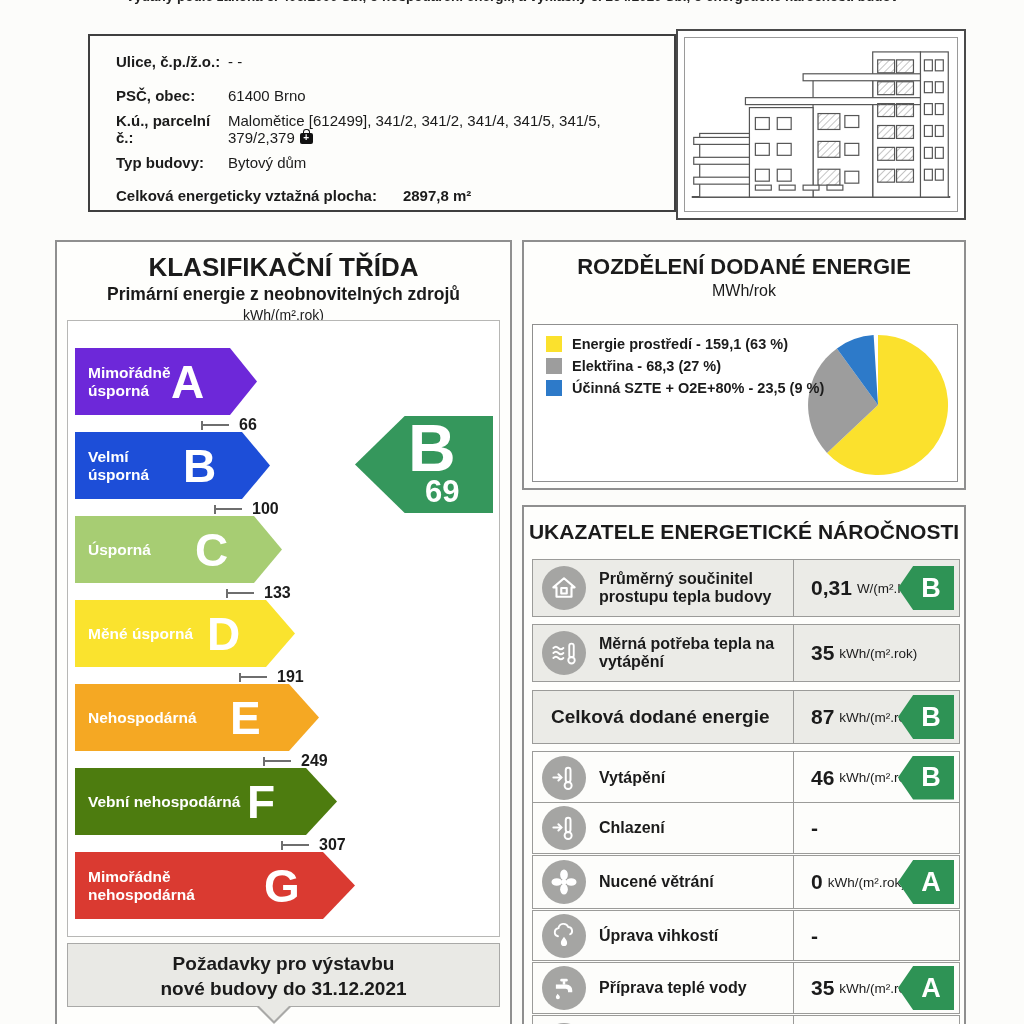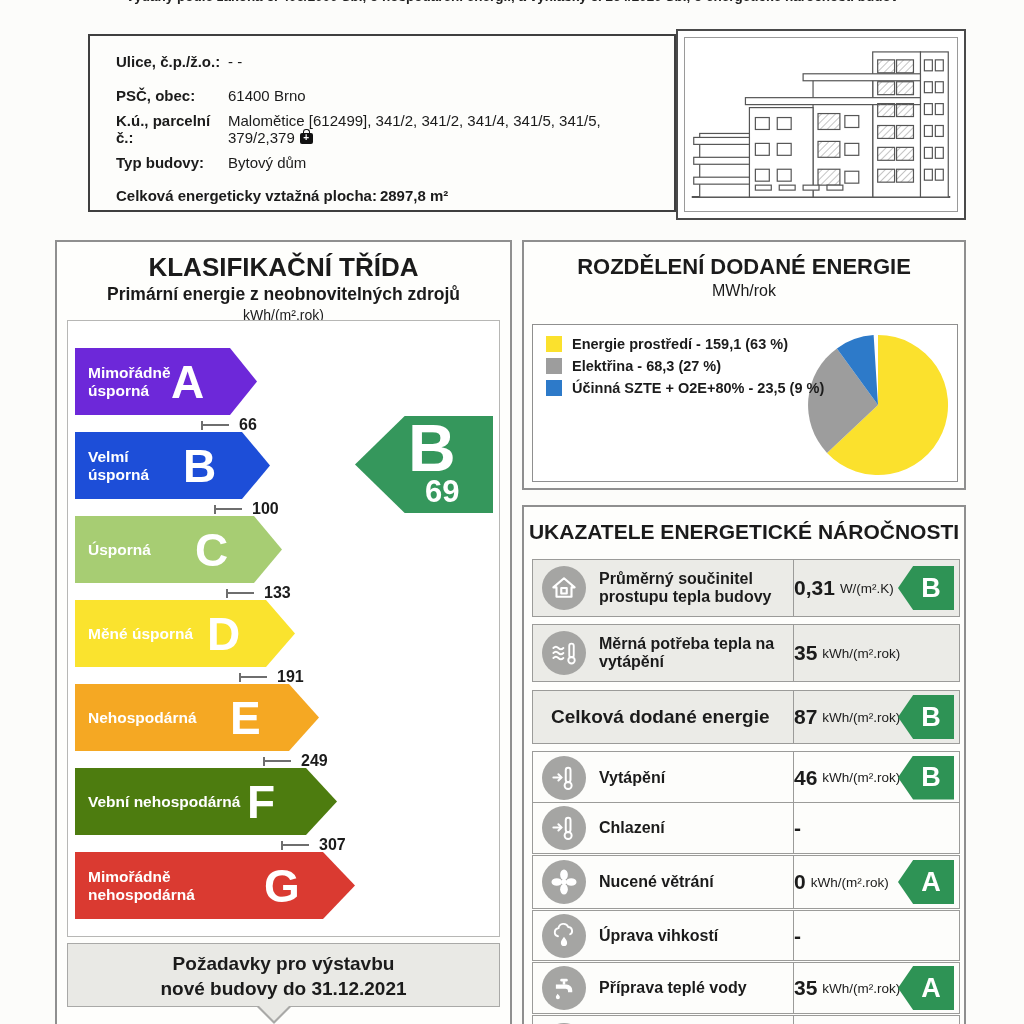--- a/index.html
+++ b/index.html
@@ -9,21 +9,21 @@
   
   .top-note { position:absolute; top:-11px; left:0; right:0; text-align:center;
               font-weight:bold; font-size:13.5px; color:#222; white-space:nowrap; }
 
   
   .info-box { position:absolute; left:88px; top:34px; width:588px; height:178px;
               border:2px solid #3f3f3f; background:#fdfdfb; box-sizing:border-box; }
   .info-rows { padding:9px 10px 0 26px; }
   .info-row { display:flex; align-items:center; height:33.5px; font-size:15px; }
   .info-label { font-weight:bold; width:112px; flex:none; }
-  .info-row.area-row .info-label { width:auto; margin-right:3px;text-align:center; }
+  .info-row.area-row .info-label { width:auto; margin-right:26px;text-align:center; }
   .info-row.area-row .info-value { font-weight:bold; }
   .lock { display:inline-block; width:13px; height:11px; background:#111; border-radius:2px;
           position:relative; margin-left:5px; vertical-align:-1px; }
   .lock::before { content:""; position:absolute; left:3px; top:-4px; width:5px; height:4px;
           border:1.5px solid #111; border-bottom:none; border-radius:3px 3px 0 0; }
   .lock::after { content:"+"; position:absolute; left:0; right:0; top:-1px; text-align:center;
           color:#fff; font-size:10px; font-weight:bold; line-height:12px; }
 
   
   .bldg-box { position:absolute; left:676px; top:29px; width:290px; height:191px;
@@ -80,21 +80,21 @@
   .ind-row { position:absolute; left:8px; width:428px; border:1.5px solid #9b9b99;
              box-sizing:border-box; background:#fdfdfb; }
   .ind-row.shaded { background:#ebebe7; }
   .ind-icon { position:absolute; left:9px; top:50%; transform:translateY(-50%);
               width:44px; height:44px; border-radius:50%; background:#a5a5a3;
               display:flex; align-items:center; justify-content:center; }
   .ind-label { position:absolute; left:66px; top:50%; transform:translateY(-50%);
                width:185px; font-weight:bold; font-size:16px; line-height:1.15; }
   .ind-label.big { left:18px; width:235px; font-size:19px; }
   .ind-val { position:absolute; left:260px; top:0; bottom:0; right:0;
-             border-left:1.5px solid #9b9b99; display:flex; align-items:center; }
+             border-left:1.5px solid #9b9b99; display:flex; align-items:center; padding-left:17px; }
   .ind-num { font-weight:bold; font-size:21px; }
   .ind-unit { font-size:13.5px; margin-left:5px; }
   .grade { position:absolute; right:5px; top:50%; transform:translateY(-50%);
            width:56px; height:44px; color:#fff; font-weight:bold; font-size:27px;
            clip-path:polygon(0 50%, 27% 0, 100% 0, 100% 100%, 27% 100%);
            display:flex; align-items:center; justify-content:center; padding-left:10px; box-sizing:border-box; }
 </style>
 </head>
 <body>
 

